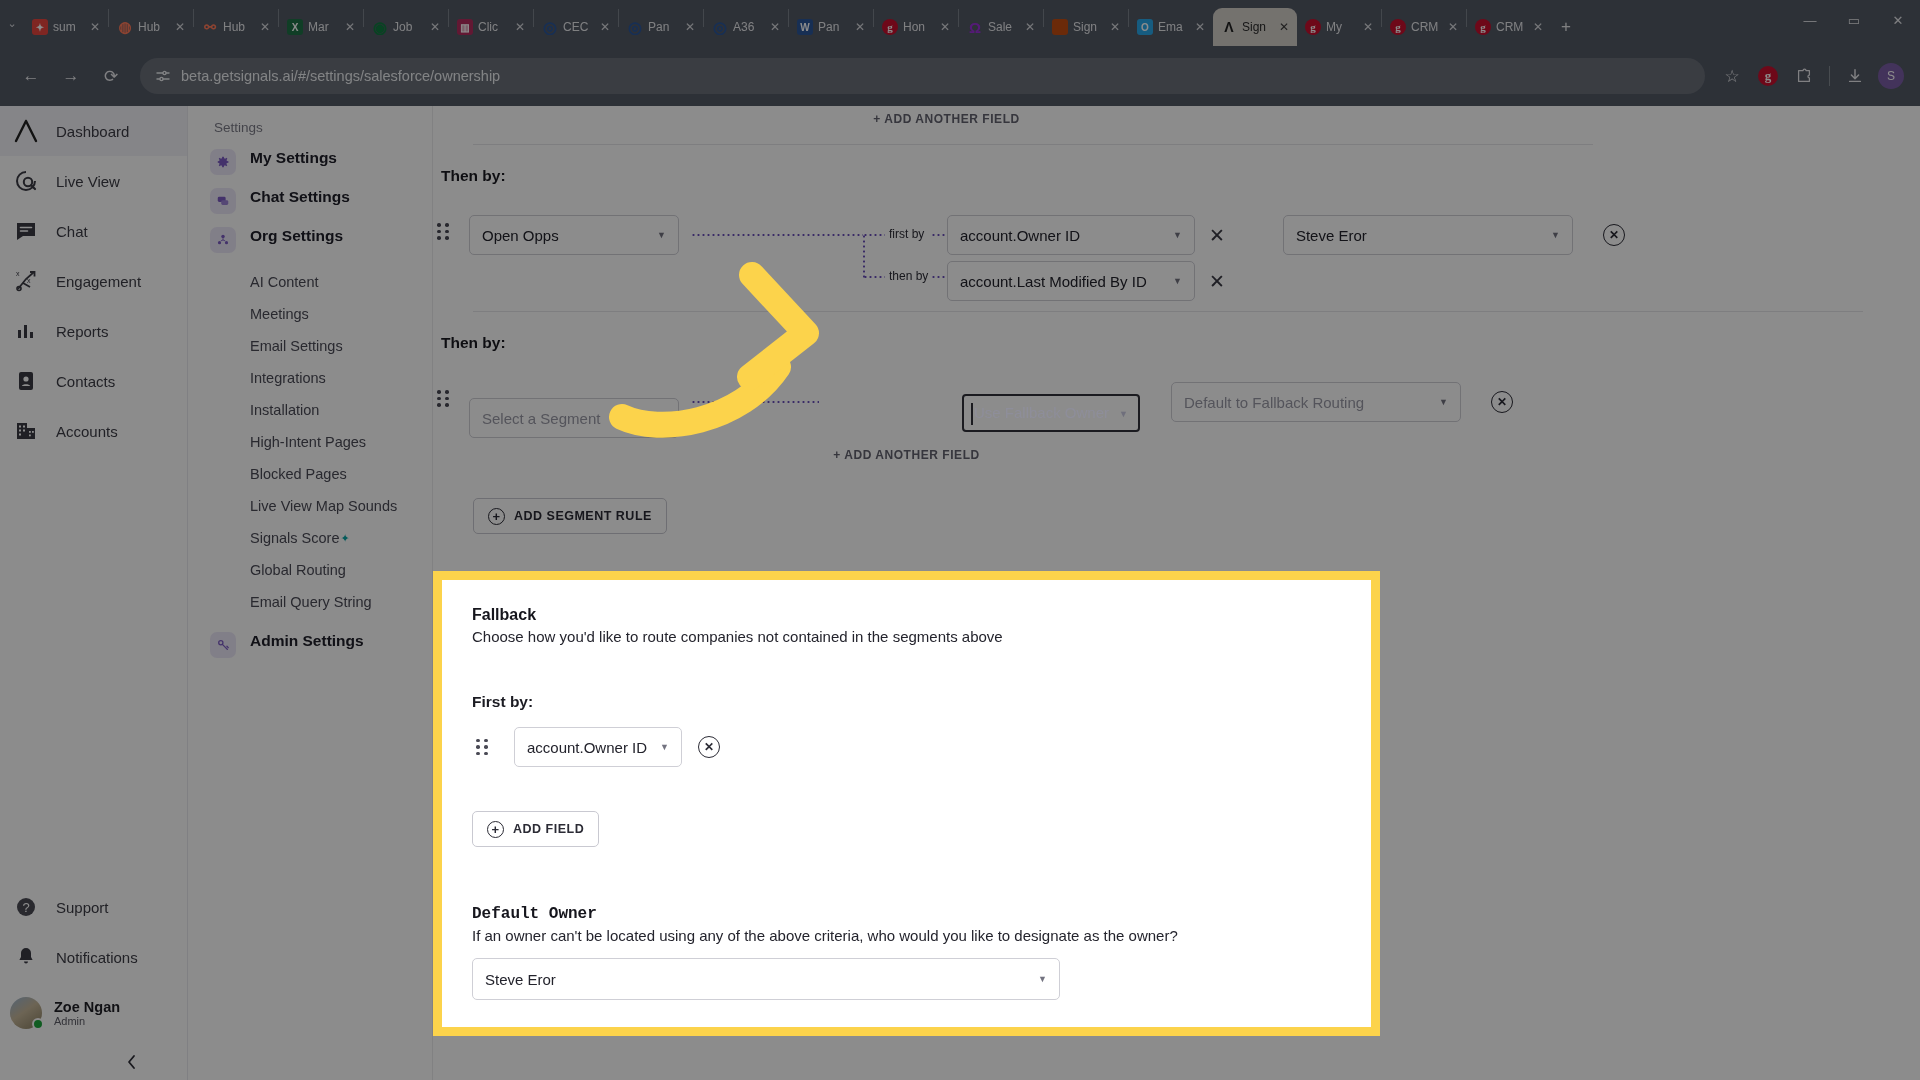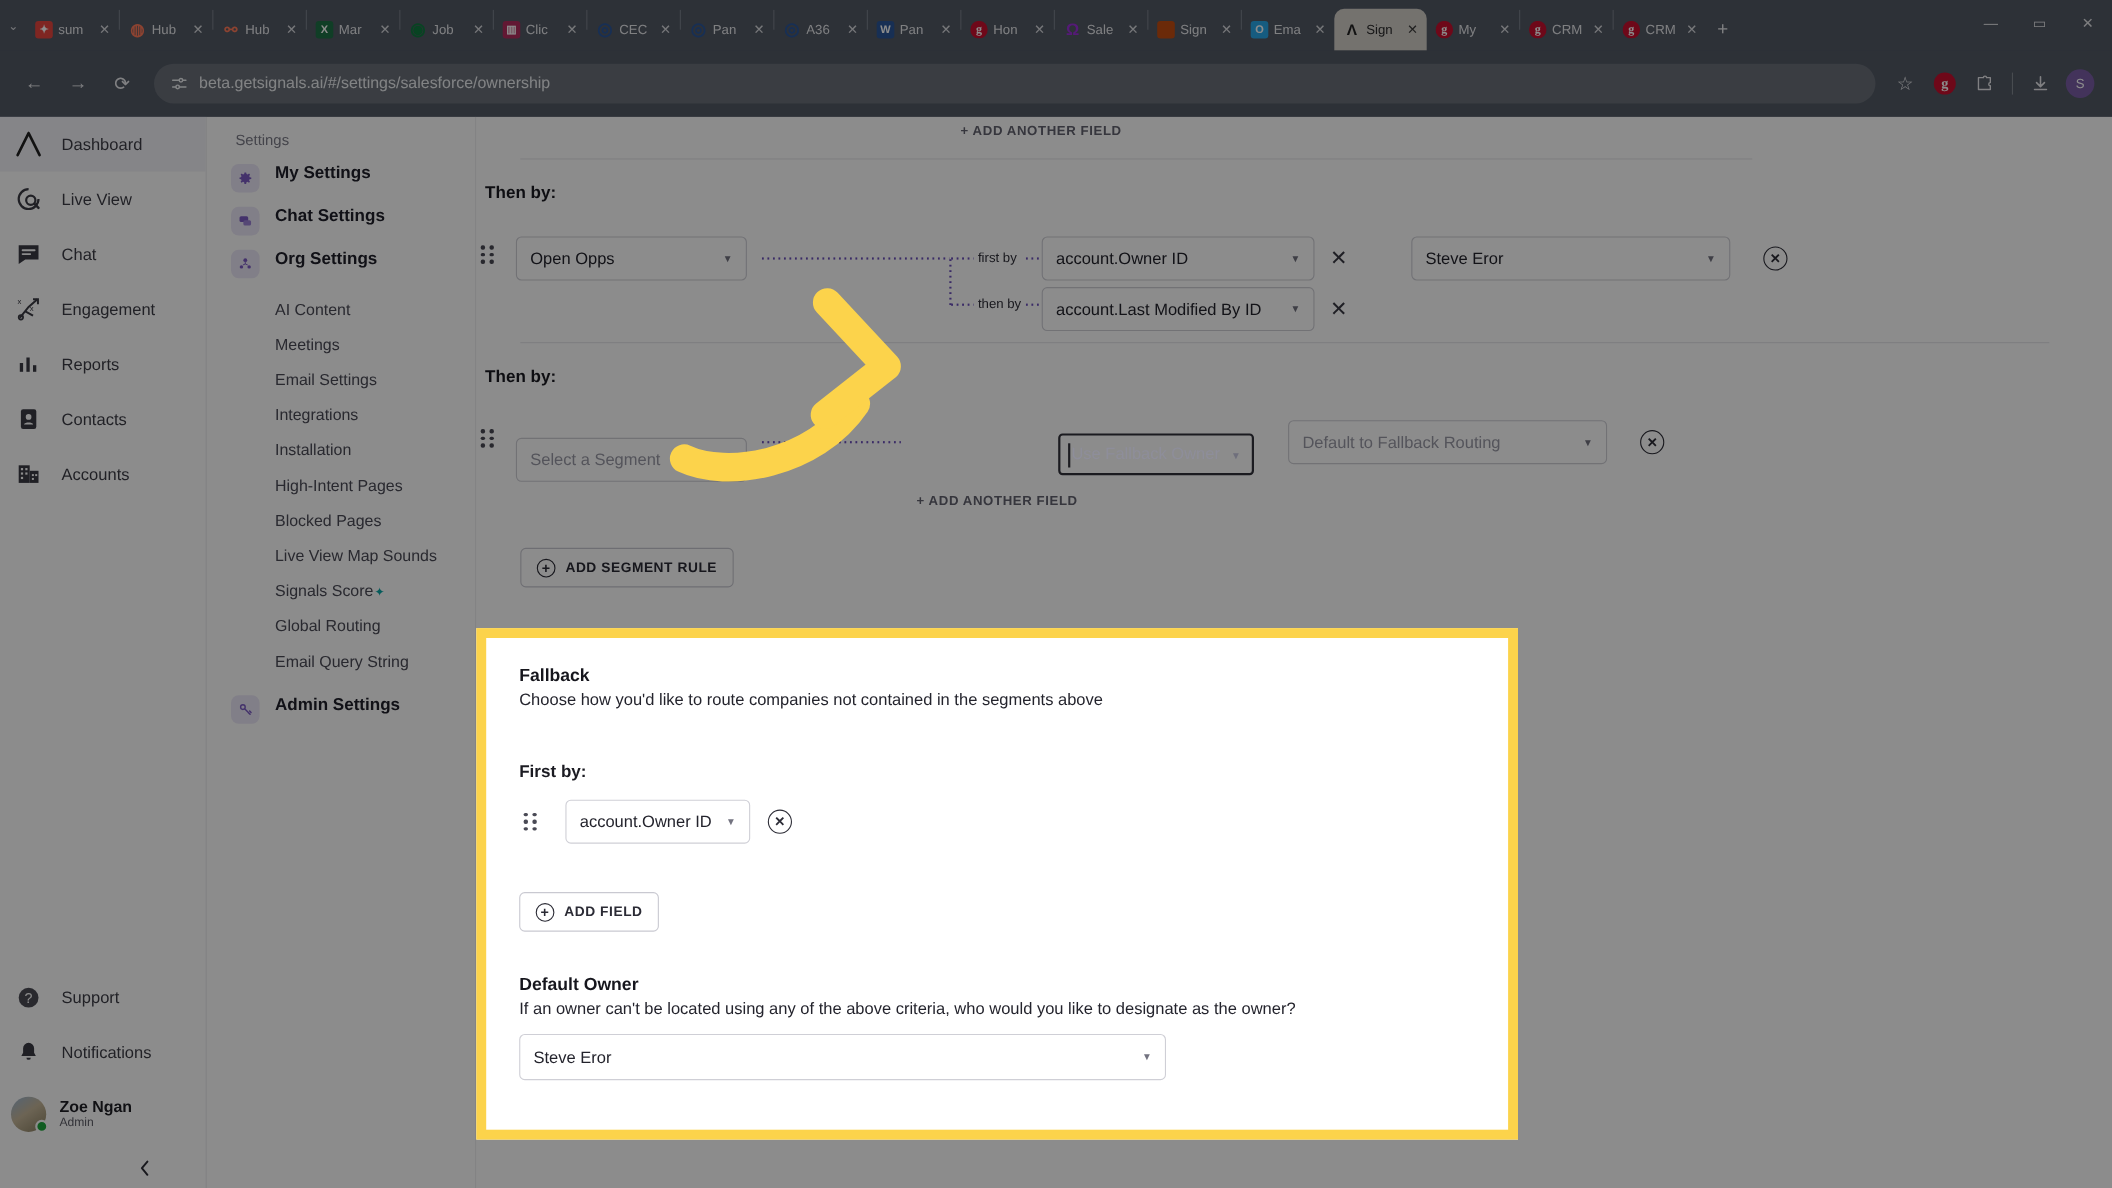--- a/index.html
+++ b/index.html
@@ -732,21 +732,21 @@
       <div class="circle-x">✕</div>
     </div>
 
     <div style="margin-top:44px;">
       <div class="btn-outline">
         <span class="plus-circle">+</span>
         <span>ADD FIELD</span>
       </div>
     </div>
 
-    <div class="fb-h" style="margin-top:40px;">Default Owner</div>
+    <div class="fb-h" style="margin-top:58px;font-family:Liberation Mono, monospace;">Default Owner</div>
     <div class="fb-p">If an owner can't be located using any of the above criteria, who would you like to designate as the owner?</div>
     <div class="sel" style="width:588px; height:42px; margin-top:14px;">
       <span>Steve Eror</span>
       <span class="caret">▼</span>
     </div>
   </div>
 
   <div class="dropdown-highlight">
     <span class="dh-cursor"></span>
     <span class="dh-text">Use Fallback Owner</span>

